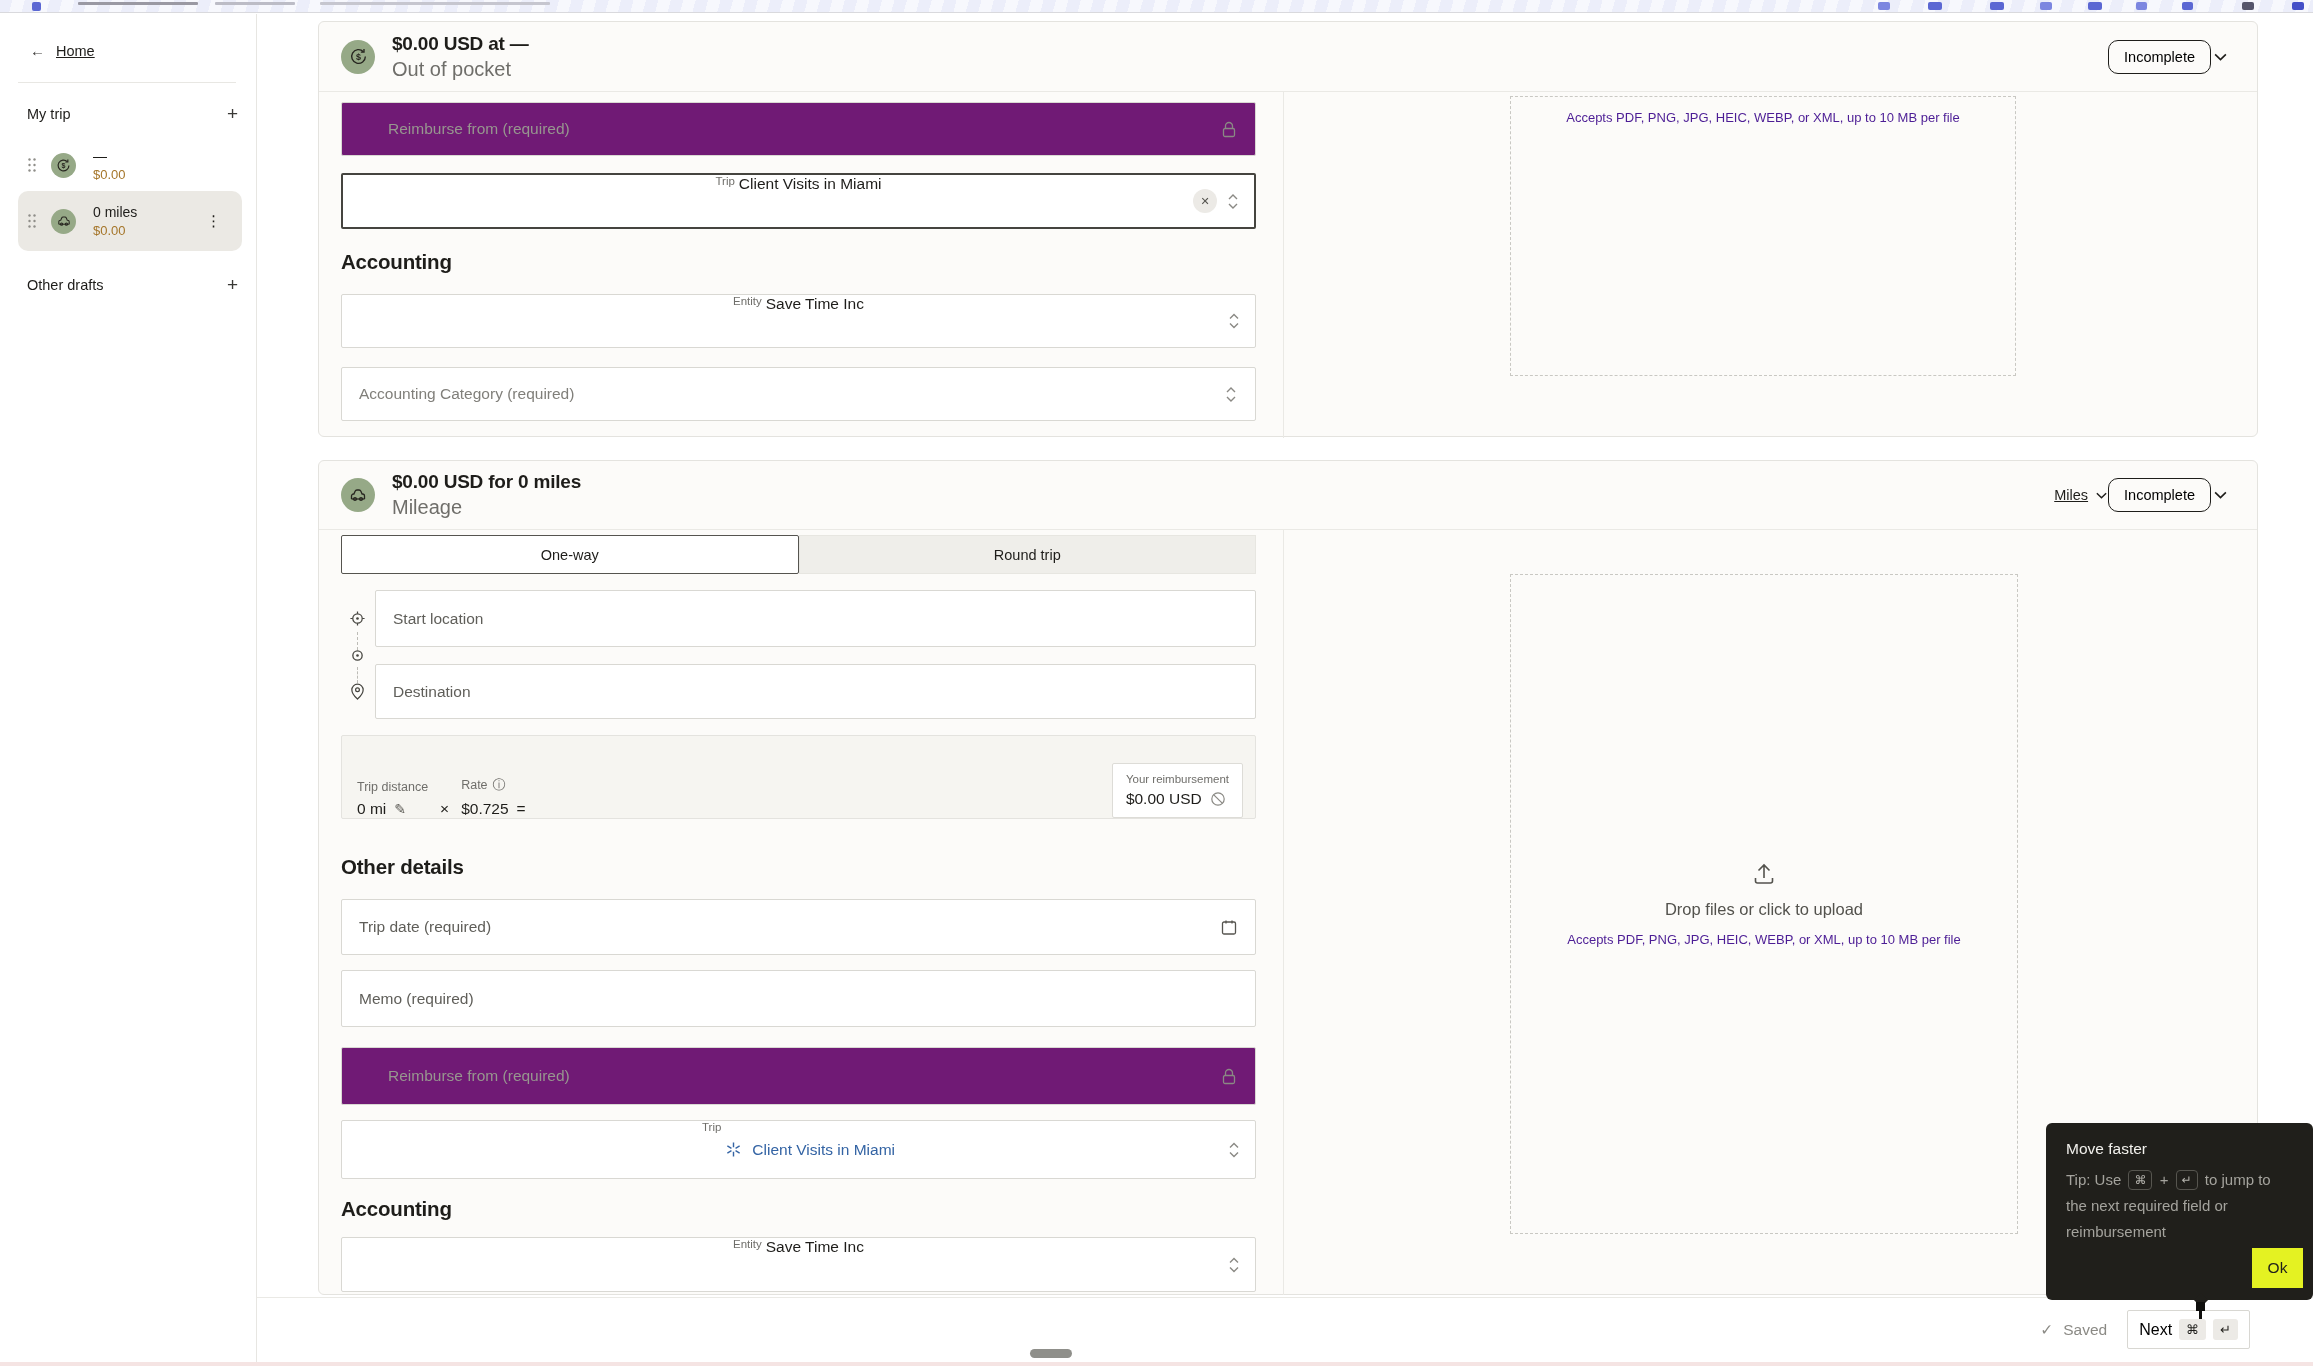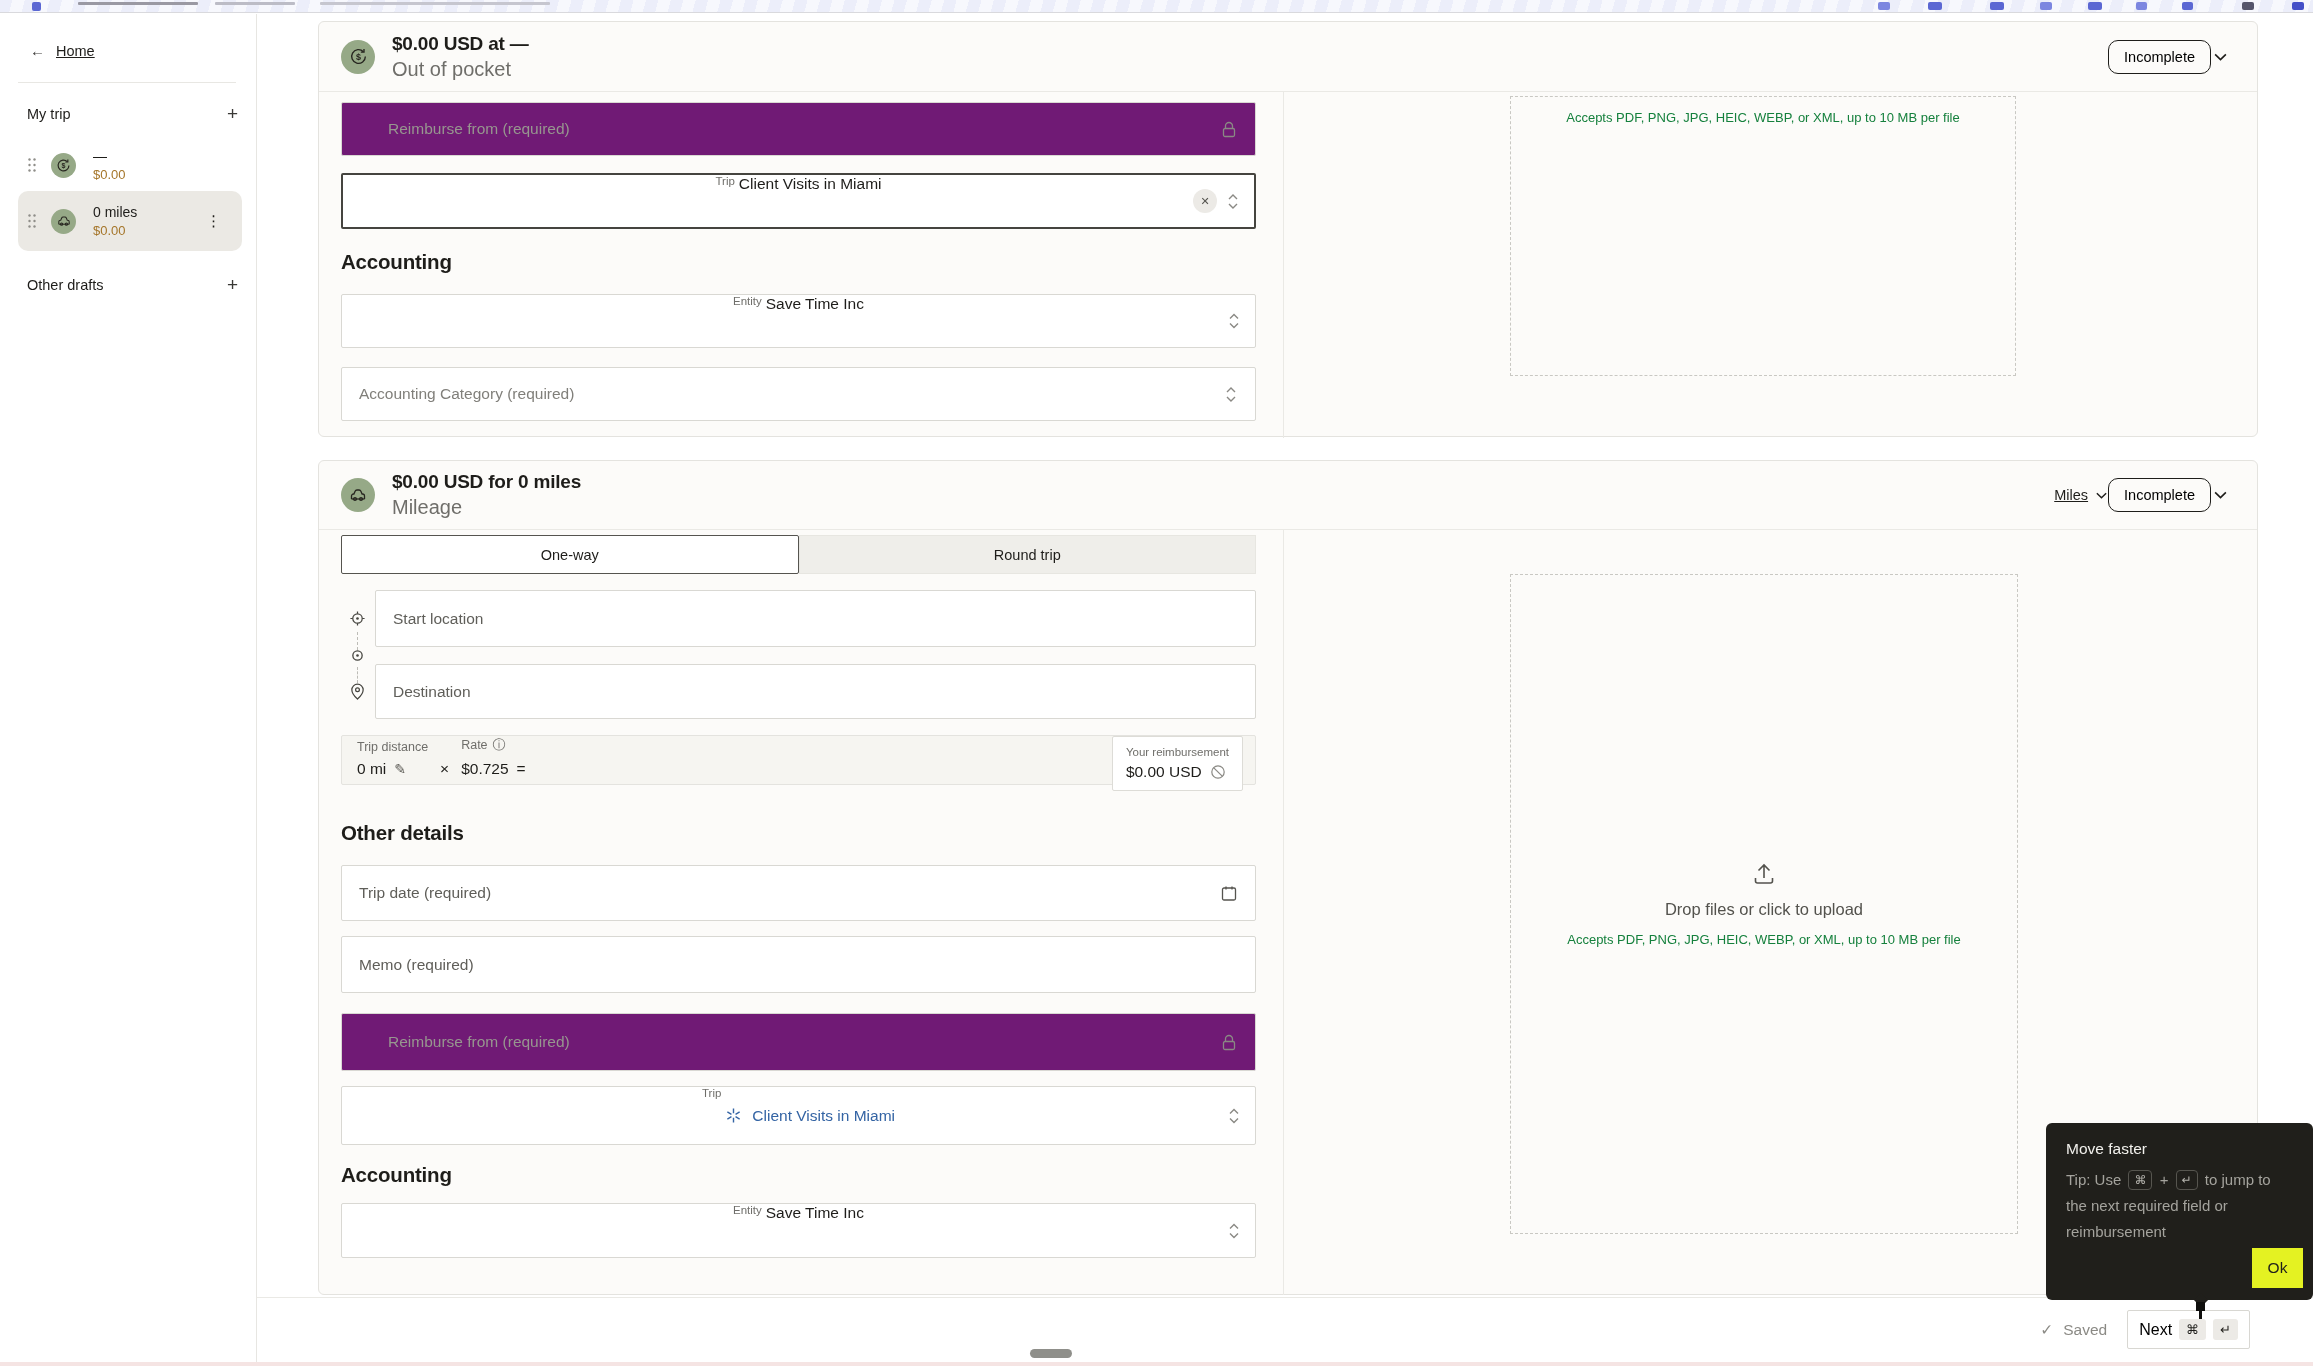--- a/index.html
+++ b/index.html
@@ -71,35 +71,35 @@
   
   .tabs { display:flex; height:39px; margin-bottom:16px; cursor:pointer; }
   .tab { flex:1; display:flex; align-items:center; justify-content:center; font-size:14.5px; }
   .tab-active { background:#fff; border:1.5px solid #55544f; border-radius:2px; }
   .tab-inactive { background:#efeeea; border:1px solid #e7e6e1; }
   .route { position:relative; padding-left:34px; }
   .route .field { height:57px; }
   .route .dest { height:55px; margin-top:17px; }
   .route-ic { position:absolute; left:8px; }
   .route-dash { position:absolute; left:16px; border-left:1px dashed #bdbcb7; width:0; }
-  .calc { margin-top:16px; height:50px; background:#f6f5f1; border:1px solid #e4e3df; border-radius:2px;
-    display:flex; align-items:flex-start; padding:0 12px 0 15px; }
+  .calc { margin-top:16px; height:84px; background:#f6f5f1; border:1px solid #e4e3df; border-radius:2px;
+    display:flex; align-items:flex-end; padding:0 12px 0 15px; }
   .calc-grid { display:grid; grid-template-columns:auto auto auto; column-gap:12px; row-gap:6px; align-items:end; }
   .calc-lbl { font-size:12.5px; color:#6f6e6a; display:flex; align-items:center; gap:5px; }
   .calc-val { font-size:15.5px; display:flex; align-items:center; gap:8px; }
   .pencil { font-size:14px; color:#55544f; cursor:pointer; }
   .reimb-box { margin-left:auto; background:#fff; border:1px solid #dddcd7; border-radius:2px; padding:9px 13px; display:flex; flex-direction:column; gap:5px; }
   .reimb-lbl { font-size:11.5px; color:#6f6e6a; }
   .reimb-val { font-size:15.5px; display:flex; align-items:center; gap:8px; }
   .trip-link { display:flex; align-items:center; gap:10px; color:#3464a4; font-size:15.5px; cursor:pointer; }
 
   
   .dz { position:absolute; border:1px dashed #c9c8c3; }
   .dz1 { left:226px; top:4px; width:506px; height:280px; text-align:center; padding-top:11px; cursor:pointer; }
-  .dz-hint { font-size:13px; color:#15803d; }
+  .dz-hint { font-size:13px; color:#4c1d95; }
   .dz2 { left:226px; top:44px; width:508px; height:660px; display:flex; flex-direction:column; align-items:center; justify-content:center; gap:13px; cursor:pointer; }
   .dz-title { font-size:16.5px; color:#53524d; }
 
   
   .footer { margin-left:-61px; margin-top:2px; border-top:1px solid #eae9e5; height:64px;
     display:flex; align-items:center; justify-content:flex-end; gap:20px; padding-right:63px; background:#fff; }
   .saved { display:flex; align-items:center; gap:10px; color:#8b8a85; font-size:15.5px; }
   .next-btn { display:flex; align-items:center; gap:7px; border:1px solid #d8d7d2; border-radius:2px; padding:8px 11px; font-size:16px; background:#fff; font-family:inherit; cursor:pointer; }
   .keycap { background:#eceae6; border-radius:3px; padding:3px 7px; font-size:13px; color:#1e1d1a; }
 

